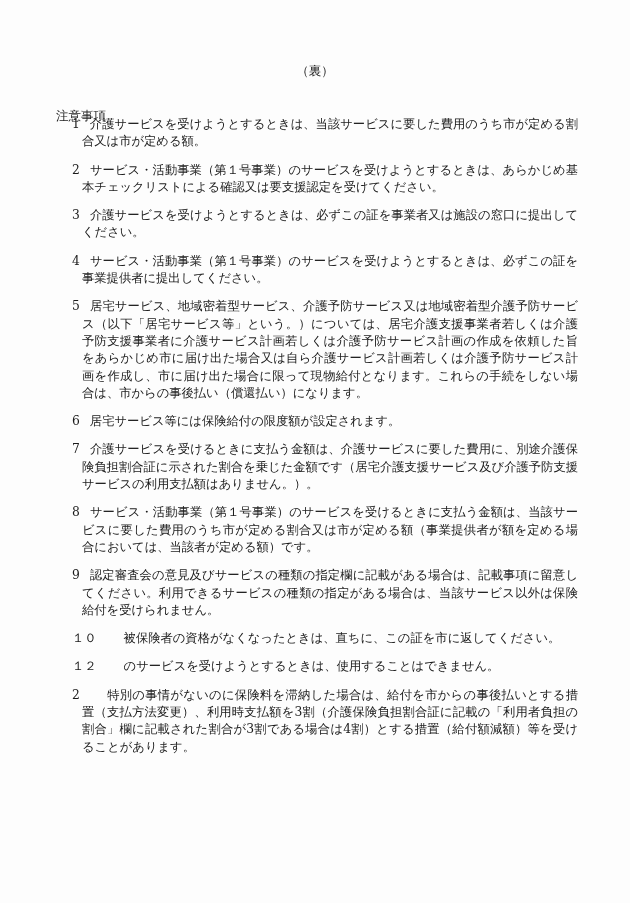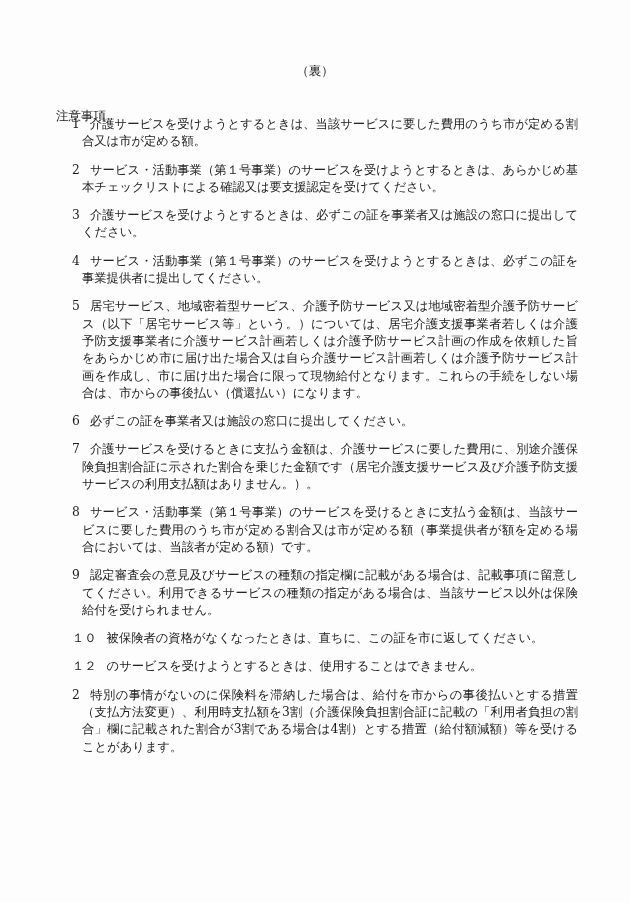--- a/index.html
+++ b/index.html
@@ -57,40 +57,40 @@
     text-align: justify;
     word-break: break-all;
   }
   .num {
     display: inline-block;
     text-indent: 0;
     margin-right: 10px;
     white-space: pre;
   }
   .num.wide {
-    margin-right: 10px;
+    margin-right: 27px;
   }
   .text {
     text-indent: 0;
   }
 </style>
 </head>
 <body>
 
 <div class="page">
   <div class="title">（裏）</div>
   <div class="heading">注意事項</div>
 
   <ol class="list">
     <li class="item"><span class="num">1</span><span class="text">介護サービスを受けようとするときは、当該サービスに要した費用のうち市が定める割合又は市が定める額。</span></li>
     <li class="item"><span class="num">2</span><span class="text">サービス・活動事業（第１号事業）のサービスを受けようとするときは、あらかじめ基本チェックリストによる確認又は要支援認定を受けてください。</span></li>
     <li class="item"><span class="num">3</span><span class="text">介護サービスを受けようとするときは、必ずこの証を事業者又は施設の窓口に提出してください。</span></li>
     <li class="item"><span class="num">4</span><span class="text">サービス・活動事業（第１号事業）のサービスを受けようとするときは、必ずこの証を事業提供者に提出してください。</span></li>
     <li class="item"><span class="num">5</span><span class="text">居宅サービス、地域密着型サービス、介護予防サービス又は地域密着型介護予防サービス（以下「居宅サービス等」という。）については、居宅介護支援事業者若しくは介護予防支援事業者に介護サービス計画若しくは介護予防サービス計画の作成を依頼した旨をあらかじめ市に届け出た場合又は自ら介護サービス計画若しくは介護予防サービス計画を作成し、市に届け出た場合に限って現物給付となります。これらの手続をしない場合は、市からの事後払い（償還払い）になります。</span></li>
-    <li class="item"><span class="num">6</span><span class="text">必ずこの証を事業者又は施設の窓口に提出してください。</span></li>
+    <li class="item"><span class="num">6</span><span class="text">居宅サービス等には保険給付の限度額が設定されます。</span></li>
     <li class="item"><span class="num">7</span><span class="text">介護サービスを受けるときに支払う金額は、介護サービスに要した費用に、別途介護保険負担割合証に示された割合を乗じた金額です（居宅介護支援サービス及び介護予防支援サービスの利用支払額はありません。）。</span></li>
     <li class="item"><span class="num">8</span><span class="text">サービス・活動事業（第１号事業）のサービスを受けるときに支払う金額は、当該サービスに要した費用のうち市が定める割合又は市が定める額（事業提供者が額を定める場合においては、当該者が定める額）です。</span></li>
     <li class="item"><span class="num">9</span><span class="text">認定審査会の意見及びサービスの種類の指定欄に記載がある場合は、記載事項に留意してください。利用できるサービスの種類の指定がある場合は、当該サービス以外は保険給付を受けられません。</span></li>
     <li class="item"><span class="num wide">１０</span><span class="text">被保険者の資格がなくなったときは、直ちに、この証を市に返してください。</span></li>
     <li class="item"><span class="num wide">１２</span><span class="text">のサービスを受けようとするときは、使用することはできません。</span></li>
     <li class="item"><span class="num wide">2</span><span class="text">特別の事情がないのに保険料を滞納した場合は、給付を市からの事後払いとする措置（支払方法変更）、利用時支払額を3割（介護保険負担割合証に記載の「利用者負担の割合」欄に記載された割合が3割である場合は4割）とする措置（給付額減額）等を受けることがあります。</span></li>
   </ol>
 </div>
 
 </body></html>

